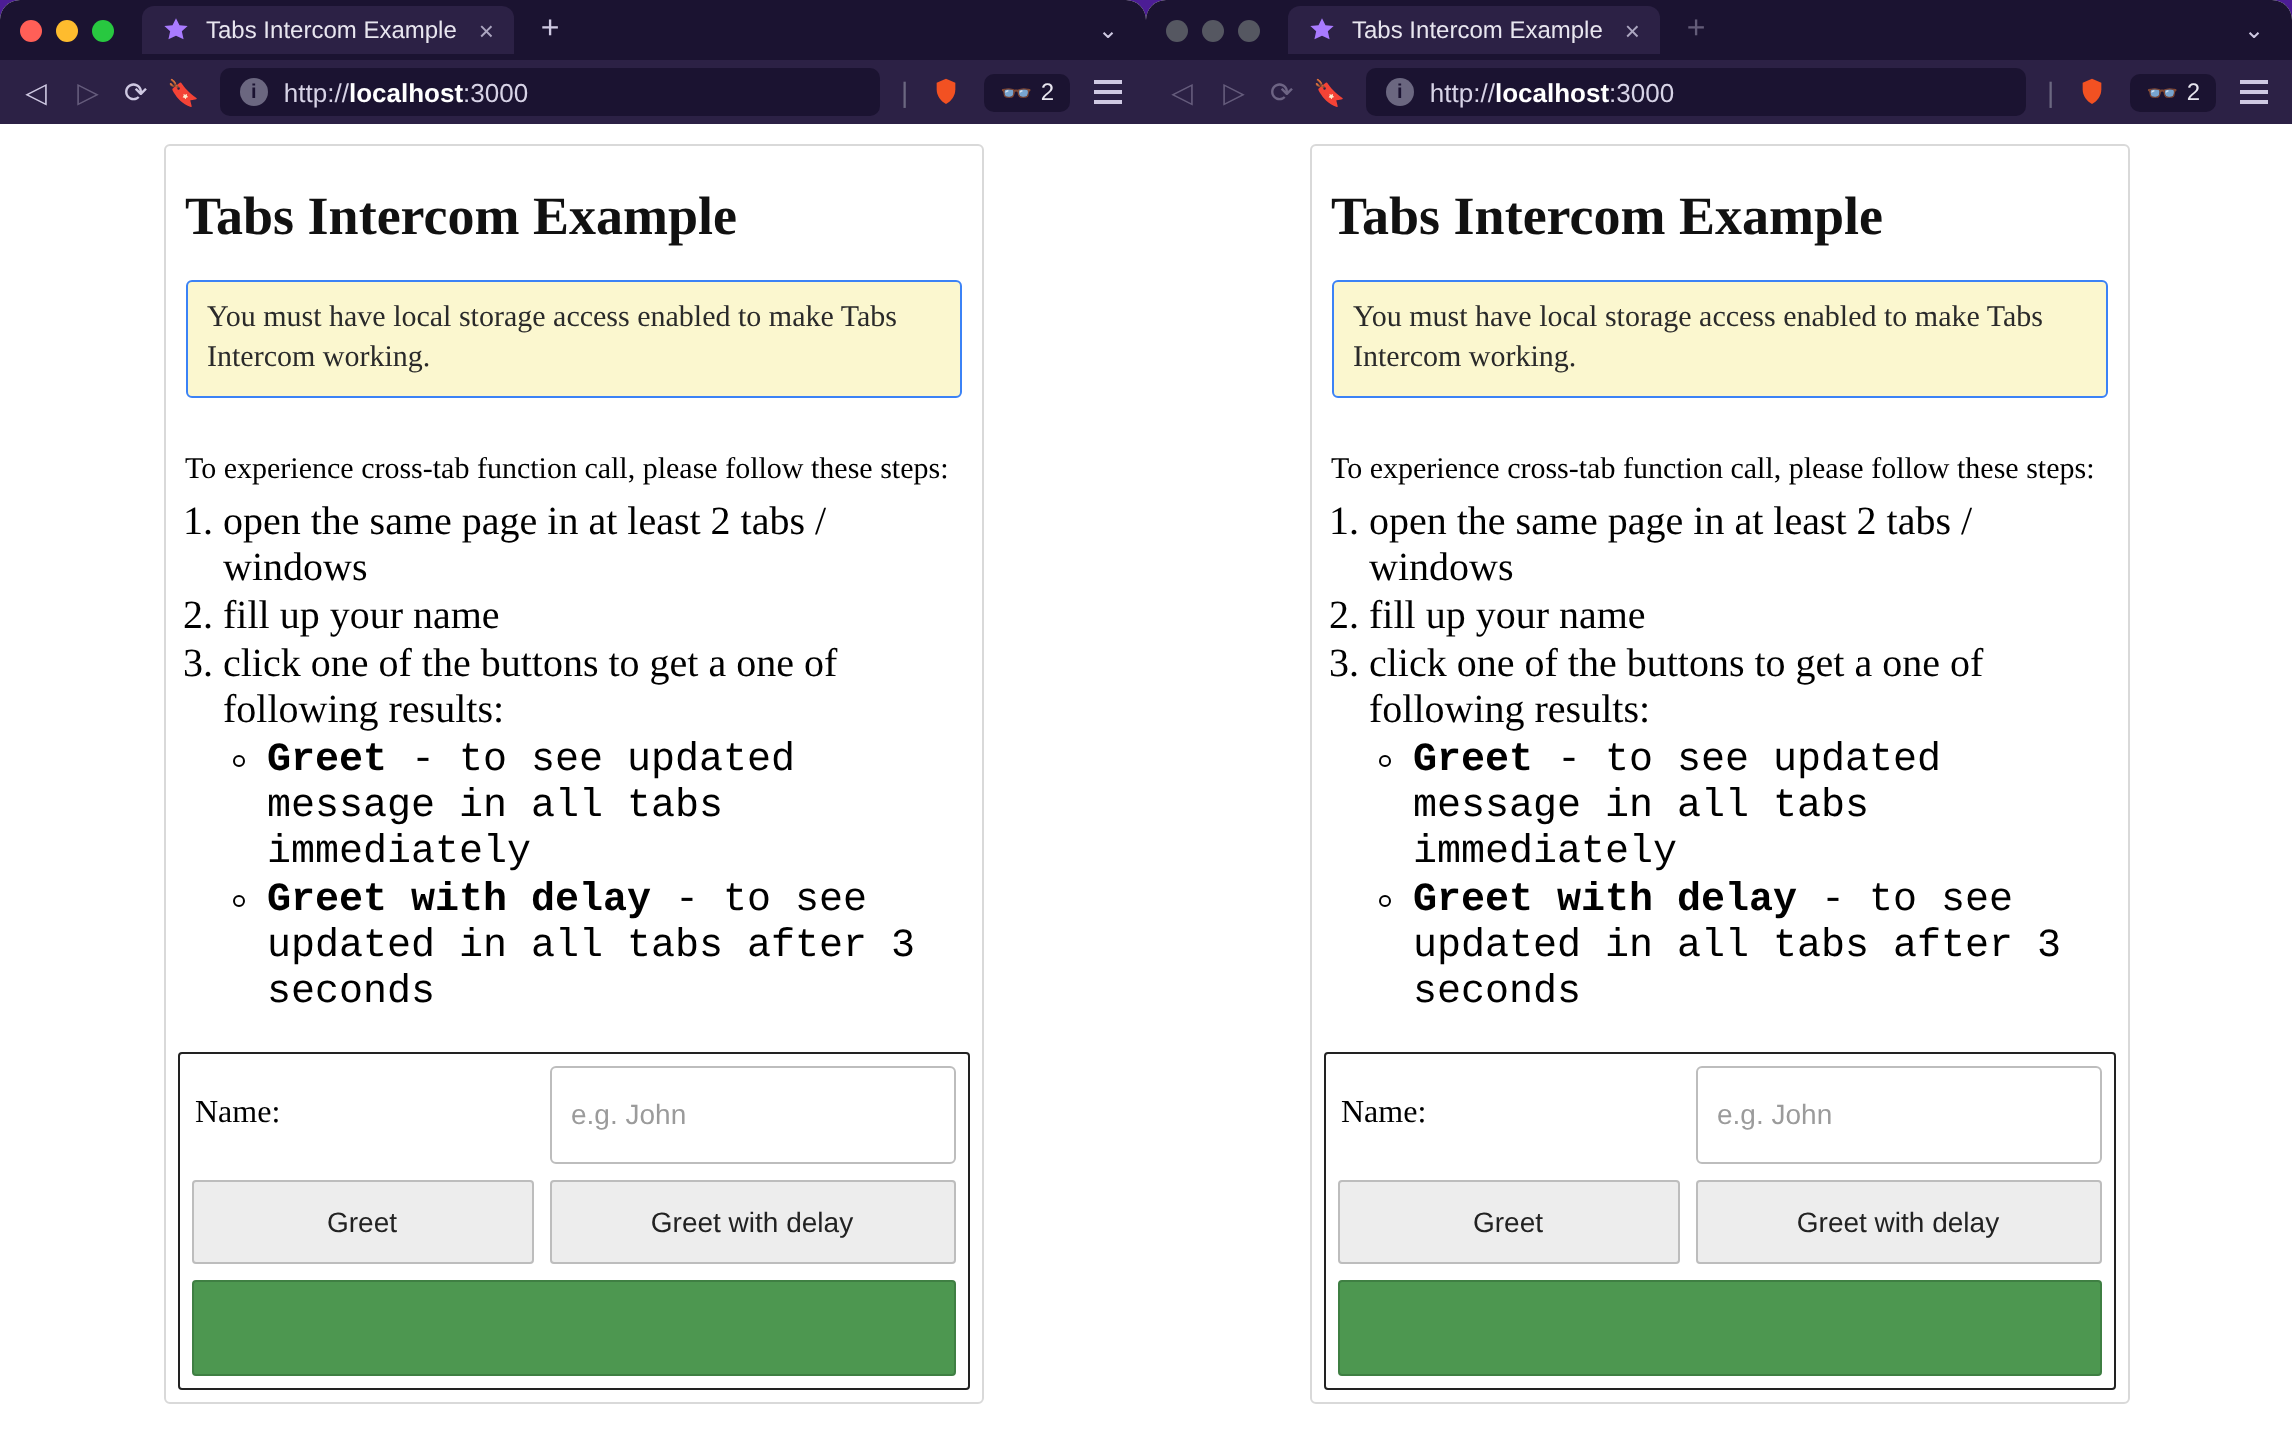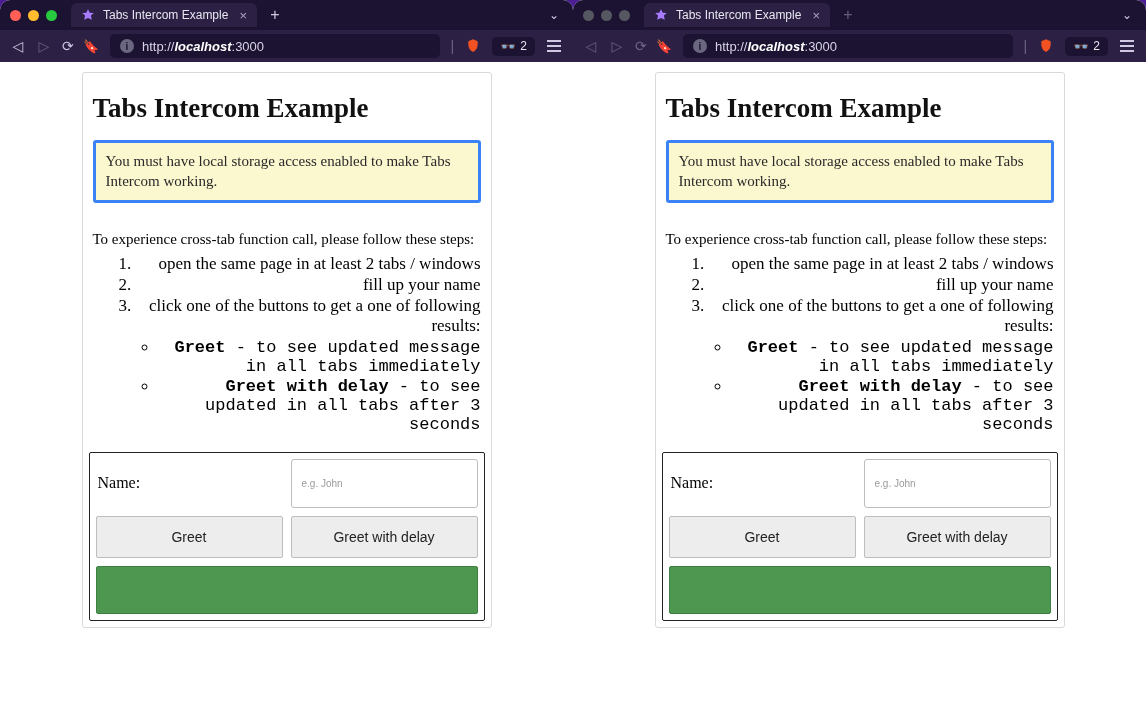--- a/index.html
+++ b/index.html
@@ -33,50 +33,50 @@
   .nav-arrow { width:16px; text-align:center; font-size:14px; }
   .nav-arrow.dim { opacity:.35; }
   .reload { font-size:14px; }
   .bmk { font-size:13px; }
   .addr { flex:1; display:flex; align-items:center; gap:8px;
           background:#1b1331; height:24px; border-radius:5px;
           padding:0 10px; color:#d7d3e6; font-size:13px; }
   .addr .info { width:14px; height:14px; border-radius:50%; background:#6b6780;
                 color:#1b1331; font-size:10px; display:flex; align-items:center;
                 justify-content:center; font-weight:700; }
-  .addr .url b { color:#fff; font-weight:600;font-style:italic; }
+  .addr .url b { color:#fff; font-weight:600; }
   .shield { width:18px; height:18px; display:flex; align-items:center; justify-content:center; }
   .shield svg path{fill:#f25122;}
   .badge { display:flex; align-items:center; gap:6px; color:#e8e6ef;
            background:#1b1331; padding:2px 8px; border-radius:5px; font-size:12px; }
   .glasses{ font-size:13px; letter-spacing:-2px; }
   .hamb { display:flex; flex-direction:column; gap:3px; padding:3px 2px; }
   .hamb span{ width:14px; height:2px; background:#cfc9e2; display:block; }
 
   .viewport { flex:1; background:#fff; overflow:auto; padding:10px 0 0 0; }
   .page { width:410px; margin:0 auto; border:1px solid #d9d9d9; border-radius:3px;
           background:#fff; padding:0 0 6px 0; }
   .page-inner { padding:6px 10px 4px 10px; }
   h1 { font-family: "Times New Roman", Times, serif; font-weight:700;
        font-size:27px; margin:14px 0 16px 0; color:#111; }
-  .warn { background:#fbf7cf; border:3px solid #3b82f6; border-radius:3px;
+  .warn { background:#fbf7cf; border:1px solid #3b82f6; border-radius:3px;
           padding:8px 10px; font-family:"Times New Roman",serif; font-size:15px;
           color:#2a2a2a; line-height:1.35; }
   .intro { font-family:"Times New Roman",serif; font-size:15px; margin:28px 0 6px 0; }
-  ol.steps { font-family:"Times New Roman",serif; font-size:17px; margin:6px 0 8px 35px;
-             padding:0 0 0 8px;text-align:right; }
+  ol.steps { font-family:"Times New Roman",serif; font-size:20px; margin:6px 0 8px 11px;
+             padding:0 0 0 8px; }
   ol.steps li{ margin:1px 0; }
   ul.sub { list-style:circle; margin:2px 0 0 22px; padding:0; }
   ul.sub li{ margin:1px 0;font-family:Liberation Mono, monospace; }
   .form { border:1px solid #222; border-radius:2px; margin:6px 6px 0 6px;
           padding:6px; display:grid; grid-template-columns:1fr 1fr; gap:8px; }
   .lbl { font-family:"Times New Roman",serif; font-size:16px; align-self:center;
          padding-left:2px; }
   .input { grid-column:2; height:49px; border:1px solid #bdbdbd; border-radius:3px;
-           padding:0 10px; font-size:10px; color:#222; }
+           padding:0 10px; font-size:14px; color:#222; }
   .input::placeholder{ color:#9b9b9b; }
   .btn { height:42px; border:1px solid #bdbdbd; background:#ededed;
          font-size:14px; color:#222; cursor:pointer; border-radius:2px; }
   .result { grid-column:1 / span 2; height:48px; background:#4d9750;
             border:1px solid #3f7f43; border-radius:2px; }
   .tabtitle{ white-space:nowrap; overflow:hidden; text-overflow:ellipsis; }
 </style>
 </head>
 <body>
 

